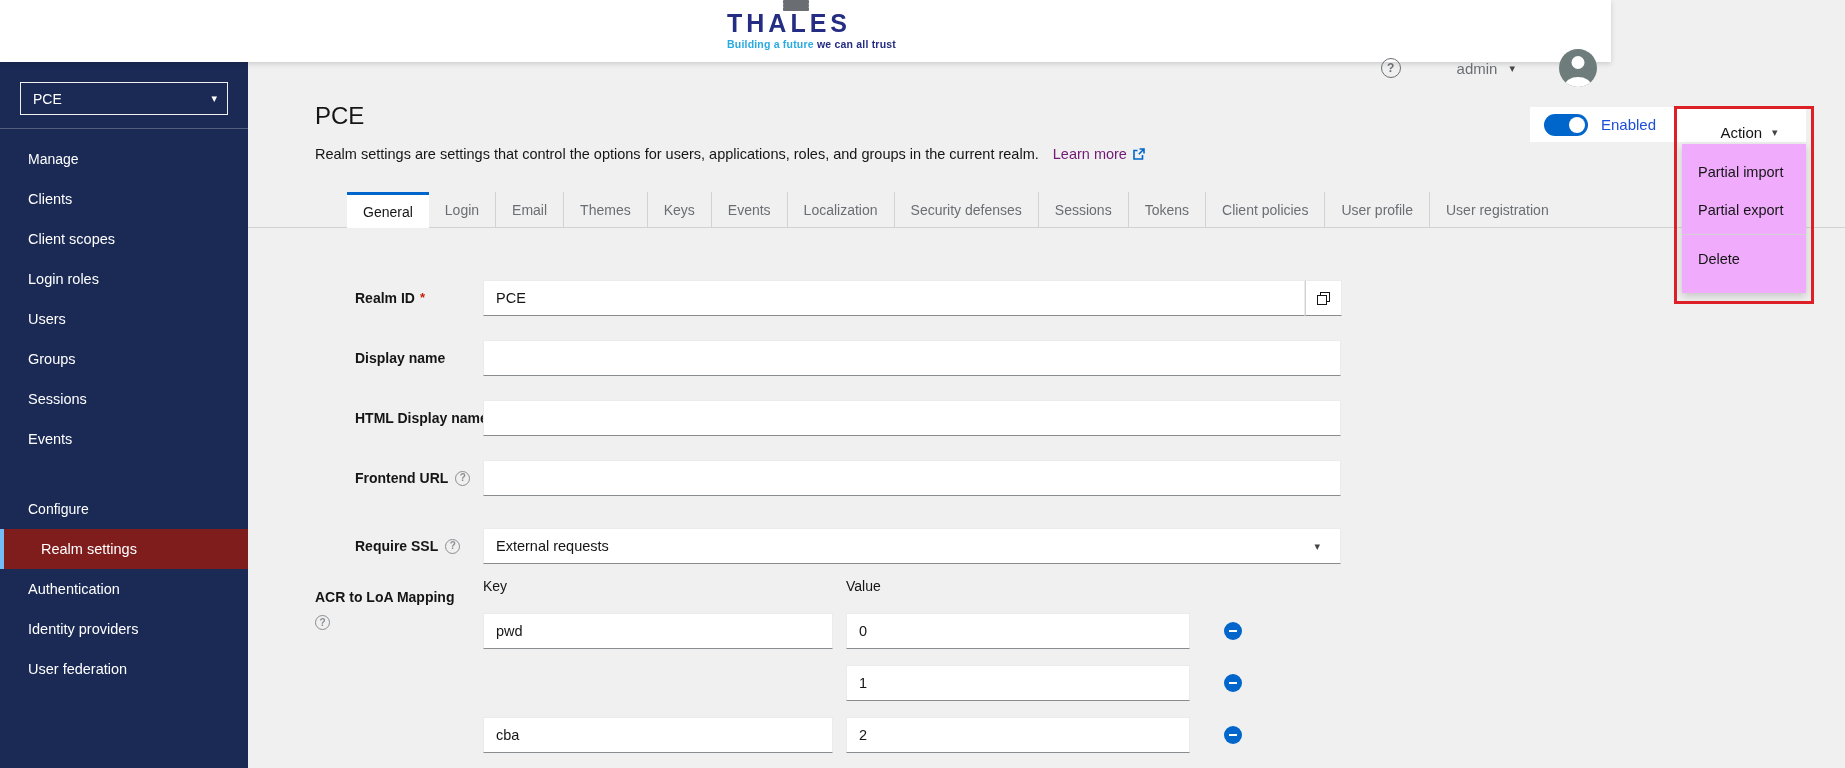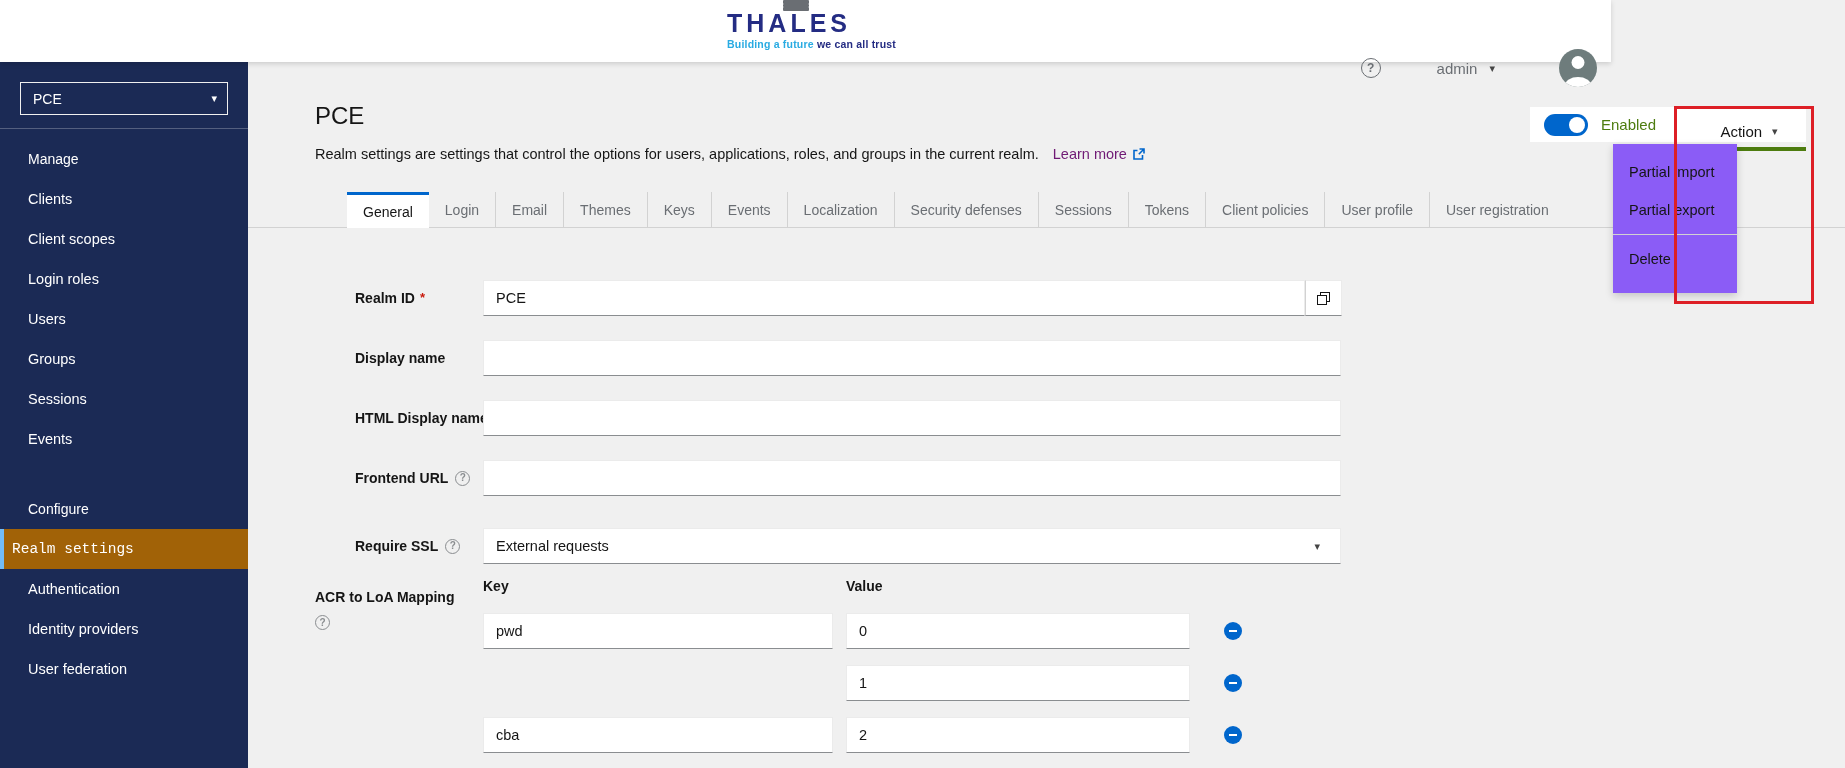--- a/index.html
+++ b/index.html
@@ -18,51 +18,51 @@
   .hamburger { width:30px; height:22px; display:flex; flex-direction:column; justify-content:space-between; background:none; border:none; cursor:pointer; margin-right:28px; }
   .hamburger span { display:block; width:26px; height:3.5px; background:#6a6e73; border-radius:1px; }
   .logo { display:flex; flex-direction:column; line-height:1; }
   .logo-word { font-size:25px; font-weight:700; letter-spacing:4px; color:#242c83; }
   .logo-tagline { font-size:10.5px; font-weight:700; margin-top:3px; letter-spacing:0.2px; }
   .tag-cyan { color:#29abe2; }
   .tag-navy { color:#242c83; }
   .topbar-right { margin-left:auto; display:flex; align-items:center; }
   .help-circle { width:20px; height:20px; border-radius:50%; border:1.6px solid #6a6e73; color:#6a6e73;
     font-size:12px; font-weight:700; display:flex; align-items:center; justify-content:center; background:none; cursor:pointer; margin-right:56px; }
-  .admin-group { display:flex; align-items:center; gap:12px; background:none; border:none; cursor:pointer; margin-right:64px; font-family:inherit; }
+  .admin-group { display:flex; align-items:center; gap:12px; background:none; border:none; cursor:pointer; margin-right:44px; font-family:inherit; }
   .admin-name { font-size:15px; color:#6a6e73; }
   .caret { font-size:11px; color:#444; line-height:1; }
   .caret.white { color:#fff; }
   .avatar { width:38px; height:38px; border-radius:50%; background:#6e7c7c; position:relative; overflow:hidden; cursor:pointer; border:none; }
   .avatar::before { content:""; position:absolute; top:7px; left:50%; transform:translateX(-50%); width:13px; height:13px; border-radius:50%; background:#fff; }
   .avatar::after { content:""; position:absolute; bottom:-7px; left:50%; transform:translateX(-50%); width:26px; height:17px; border-radius:50% 50% 0 0; background:#fff; }
   
   .sidebar { position:absolute; left:0; top:62px; width:248px; height:706px; background:#1b2a55; padding-top:20px; z-index:10; }
   .realm-select { margin:0 20px; width:208px; height:33px; border:1px solid #f0f0f0; background:transparent;
     display:flex; align-items:center; justify-content:space-between; padding:0 10px 0 12px; color:#fff; font-size:14px; cursor:pointer; font-family:inherit; }
   .side-divider { margin-top:13px; height:1px; background:rgba(255,255,255,0.25); }
   .nav-group-label { height:40px; line-height:40px; padding-left:28px; color:#fff; font-size:14px; margin-top:10px; }
   .nav-item { display:block; width:100%; text-align:left; height:40px; line-height:40px; padding-left:28px; color:#fff; font-size:14.5px;
     background:none; border:none; cursor:pointer; font-family:inherit; }
-  .nav-item.active { background:#a16207; border-left:4px solid #73bcf7; padding-left:8px;font-family:Liberation Mono, monospace; }
+  .nav-item.active { background:#7f1d1d; border-left:4px solid #73bcf7; padding-left:37px; }
   .nav-gap { height:30px; }
   
   .main { position:absolute; left:248px; top:62px; width:1597px; height:706px; background:#f0f0f0; }
   .page-title { position:absolute; left:67px; top:40px; font-size:24px; font-weight:500; color:#151515; }
   .page-desc { position:absolute; left:67px; top:84px; font-size:14.5px; color:#151515; display:flex; align-items:center; }
   .learn-more { color:#701a75; text-decoration:none; margin-left:14px; display:inline-flex; align-items:center; gap:5px; cursor:pointer; font-size:14.5px; }
   
   .actions-strip { position:absolute; left:1282px; top:45px; width:276px; height:35px; background:#fff; display:flex; align-items:center; padding-left:14px; z-index:30; }
   .switch { position:relative; width:44px; height:22px; border-radius:11px; background:#0066cc; border:none; cursor:pointer; flex:none; }
   .switch-knob { position:absolute; right:3px; top:3px; width:16px; height:16px; border-radius:50%; background:#fff; }
-  .enabled-label { font-size:15px; margin-left:13px; color:#4d7c0f; }
+  .enabled-label { font-size:15px; margin-left:13px; color:#1d4ed8; }
   .action-btn { margin-left:auto; height:35px; width:114px; display:flex; align-items:center; justify-content:center; gap:10px;
-    background:transparent; border:none; border-bottom:4px solid #4d7c0f; font-size:15px; color:#151515; cursor:pointer; font-family:inherit;margin-top:17px; }
-  
-  .action-menu { position:absolute; left:1365px; top:82px; width:124px; height:149px; background:#8b5cf6; z-index:40;
+    background:transparent; border:none; border-bottom:2px solid #4d7c0f; font-size:15px; color:#151515; cursor:pointer; font-family:inherit;margin-top:17px; }
+  
+  .action-menu { position:absolute; left:1434px; top:82px; width:124px; height:149px; background:#f0abfc; z-index:40;
     box-shadow:0 3px 8px rgba(0,0,0,0.18); padding:9px 0 8px; }
   .menu-item { display:block; width:100%; text-align:left; height:38px; line-height:38px; padding:0 16px; font-size:14.5px; color:#151515;
     background:none; border:none; cursor:pointer; font-family:inherit; }
   .menu-divider { height:1px; background:#d2d2d2; margin:5px 0; }
   
   .red-box { position:absolute; left:1426px; top:44px; width:140px; height:198px; border:3px solid #dd1f26; z-index:60; pointer-events:none; }
   
   .tabs { position:absolute; left:99px; top:130px; height:36px; display:flex; z-index:5; }
   .tabs-underline { position:absolute; left:0; right:0; top:165px; height:1px; background:#d2d2d2; }
   .tab { height:36px; display:flex; align-items:center; padding:0 16px; font-size:14px; color:#6a6e73; background:transparent;
@@ -78,21 +78,21 @@
     border:1.2px solid #8a8d90; color:#8a8d90; font-size:10px; font-weight:700; margin-left:7px; flex:none; }
   .text-input { position:absolute; height:36px; background:#fff; border:1px solid #ebebeb; border-bottom:1px solid #8a8d90;
     padding:0 12px; font-size:14.5px; color:#151515; font-family:inherit; }
   .copy-btn { position:absolute; left:1057px; width:37px; height:36px; background:#fff; border:1px solid #ebebeb;
     border-bottom:1px solid #8a8d90; border-left:1px solid #d2d2d2; cursor:pointer; display:flex; align-items:center; justify-content:center; }
   .copy-icon { position:relative; display:inline-block; width:13px; height:13px; }
   .copy-icon::before { content:""; position:absolute; top:0; right:0; width:8px; height:8px; border:1.5px solid #151515; }
   .copy-icon::after { content:""; position:absolute; bottom:0; left:0; width:8px; height:8px; border:1.5px solid #151515; background:#fff; }
   .select-control { position:absolute; left:235px; width:858px; height:36px; background:#fff; border:1px solid #ebebeb; border-bottom:1px solid #8a8d90;
     display:flex; align-items:center; justify-content:space-between; padding:0 20px 0 12px; font-size:14.5px; cursor:pointer; font-family:inherit; color:#151515; }
-  .kv-header { position:absolute; top:516px; font-size:14px; font-weight:700; color:#151515;text-align:right; }
+  .kv-header { position:absolute; top:516px; font-size:14px; font-weight:400; color:#151515;text-align:right; }
   .acr-label-block { position:absolute; left:67px; top:525px; width:165px; font-size:14px; font-weight:700; color:#151515; line-height:20px; }
   .acr-q { margin-left:0; margin-top:8px; }
   .minus-btn { position:absolute; left:976px; top:9px; width:18px; height:18px; border-radius:50%; background:#0066cc; border:none; cursor:pointer; }
   .minus-btn::before { content:""; position:absolute; left:5px; top:8px; width:8px; height:2.2px; background:#fff; }
   .ext-svg { flex:none; }
 </style>
 </head>
 <body>
 
 <div class="canvas">

